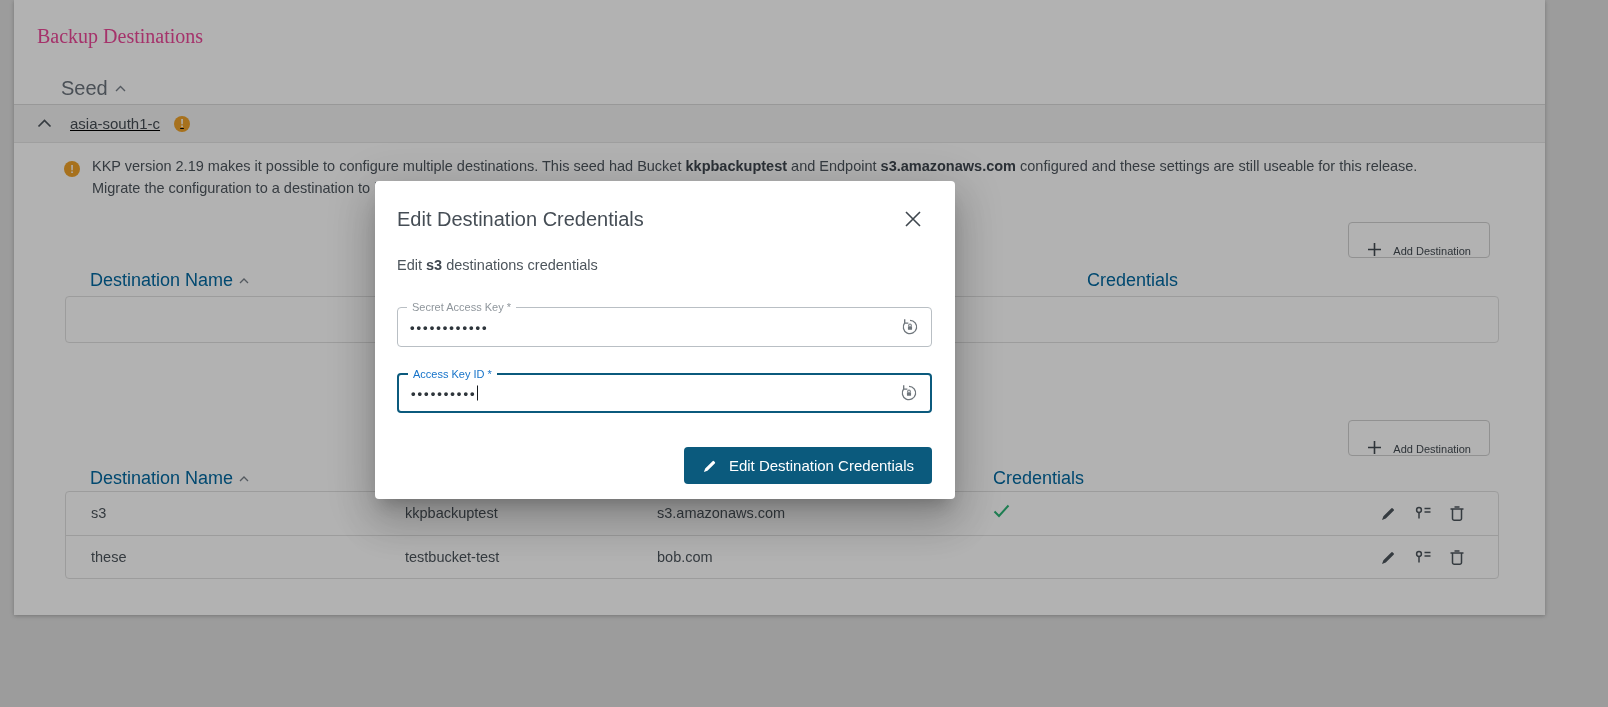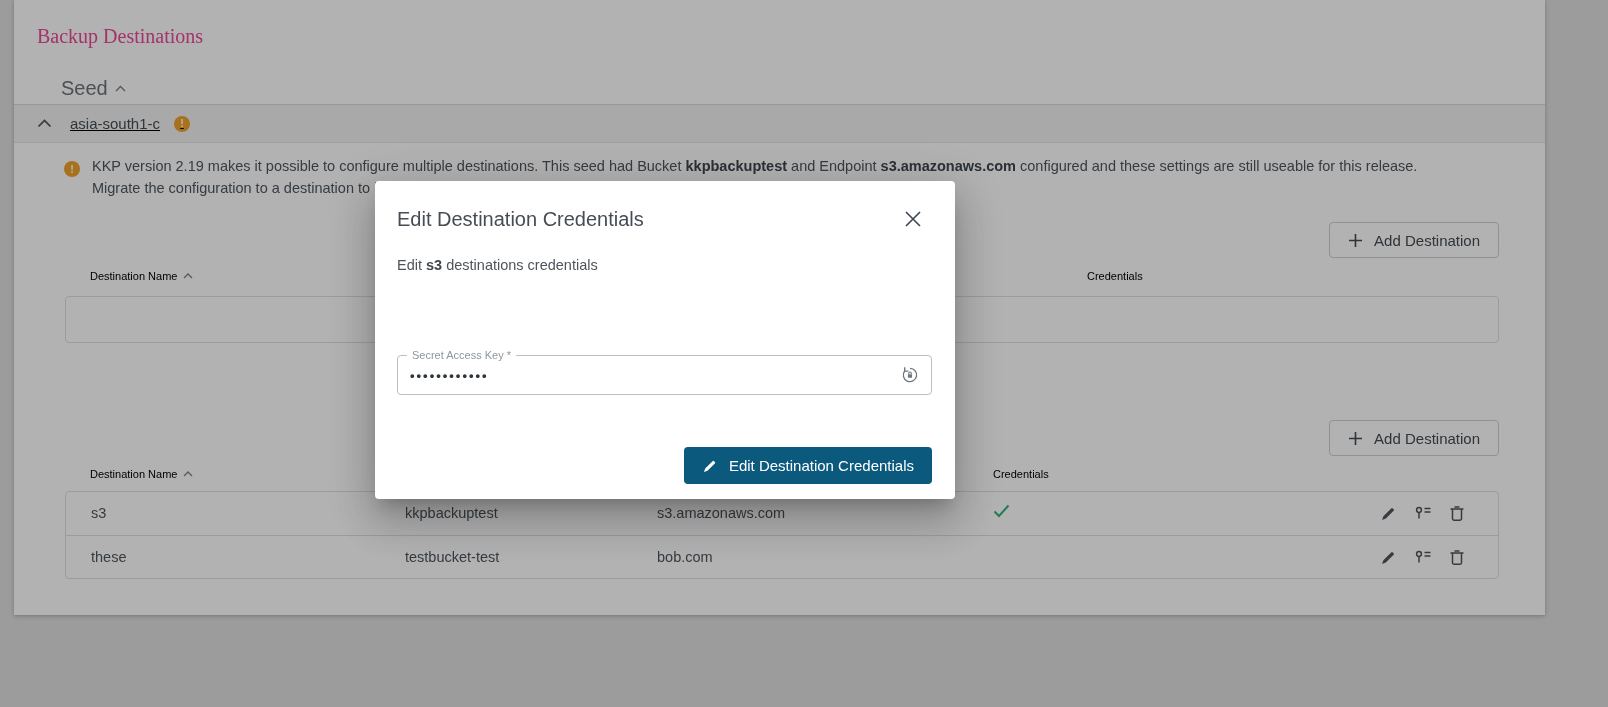--- a/index.html
+++ b/index.html
@@ -39,28 +39,28 @@
     flex:0 0 auto; line-height:1;
   }
   .warn-row-icon { position:absolute; left:50px; top:18px; }
   .warn-text {
     position:absolute; left:78px; top:12px; width:1365px;
     font-size:14.5px; line-height:22px; color:#4e565e;
   }
   .warn-text b { color:#3f474f; }
 
   .btn-outline {
-    position:absolute; right:46px; height:36px; border:1px solid #d0d0d0; border-radius:4px;
-    background:#fff; color:#434b52; font-size:15px; display:inline-flex; align-items:center;
+    position:absolute; right:55px; height:36px; border:1px solid #d0d0d0; border-radius:4px;
+    background:#fff; color:#434b52; font-size:11px; display:inline-flex; align-items:flex-end;
     gap:11px; padding:0 18px; cursor:pointer;
   }
   .add-btn-1 { top:79px; }
   .add-btn-2 { top:19px; }
 
-  .col-head { position:absolute; font-size:11px; color:#000000; display:flex; align-items:center; gap:6px; }
+  .col-head { position:absolute; font-size:18px; color:#0369a1; display:flex; align-items:center; gap:6px; }
   .sort-caret { display:inline-flex; }
 
   .row-box {
     position:absolute; left:51px; width:1434px; border:1px solid #e0e0e0;
     border-radius:4px; background:#fff;
   }
   .empty-row { top:153px; height:47px; }
 
   .rows-stack { position:absolute; left:51px; top:90px; width:1434px; border:1px solid #e0e0e0; border-radius:4px; }
   .dest-row { position:relative; height:43px; }
@@ -84,21 +84,21 @@
   }
   .modal-title { position:absolute; left:22px; top:27px; font-size:20px; color:#454d55; }
   .modal-close { position:absolute; left:529px; top:29px; cursor:pointer; color:#3f474e; }
   .modal-subtitle { position:absolute; left:22px; top:76px; font-size:14.5px; color:#4d555c; }
   .modal-subtitle b { color:#3f474f; }
 
   .field {
     position:absolute; left:22px; width:535px; height:40px; background:#fff;
     border:1px solid #b9bfc4; border-radius:4px;
   }
-  .field-1 { top:126px;margin-top:48px; }
+  .field-1 { top:126px; }
   .field-2 { top:192px; }
   .field.focused { border:2px solid #0b5a7d; }
   .flabel {
     position:absolute; top:-7px; left:9px; padding:0 5px; background:#fff;
     font-size:11px; color:#8f969c; white-space:nowrap;
   }
   .field.focused .flabel { color:#1673c9; }
   .fvalue {
     position:absolute; left:12px; top:50%; transform:translateY(-50%);
     font-size:13px; font-weight:bold; letter-spacing:2px; color:#2e353b; white-space:nowrap;
@@ -279,20 +279,32 @@
     <span class="reveal">
       <svg width="18" height="18" viewBox="0 0 20 20">
         <path d="M10 2.6 A7.4 7.4 0 1 1 4.1 5.5" fill="none" stroke="currentColor" stroke-width="1.5"></path>
         <path d="M4.1 1.4 L4.1 5.7 L8.2 5.7" fill="none" stroke="currentColor" stroke-width="1.5"></path>
         <rect x="7.7" y="9.2" width="4.6" height="3.8" rx="0.6" fill="currentColor"></rect>
         <path d="M8.6 9.2 V8 A1.4 1.4 0 0 1 11.4 8 V9.2" fill="none" stroke="currentColor" stroke-width="1.2"></path>
       </svg>
     </span>
   </div>
 
+  <div class="field field-2 focused">
+    <span class="flabel">Access Key ID *</span>
+    <span class="fvalue"><span>••••••••••</span><span class="caret"></span></span>
+    <span class="reveal">
+      <svg width="18" height="18" viewBox="0 0 20 20">
+        <path d="M10 2.6 A7.4 7.4 0 1 1 4.1 5.5" fill="none" stroke="currentColor" stroke-width="1.5"></path>
+        <path d="M4.1 1.4 L4.1 5.7 L8.2 5.7" fill="none" stroke="currentColor" stroke-width="1.5"></path>
+        <rect x="7.7" y="9.2" width="4.6" height="3.8" rx="0.6" fill="currentColor"></rect>
+        <path d="M8.6 9.2 V8 A1.4 1.4 0 0 1 11.4 8 V9.2" fill="none" stroke="currentColor" stroke-width="1.2"></path>
+      </svg>
+    </span>
+  </div>
 
   <button class="btn-primary">
     <span>
       <svg width="16" height="16" viewBox="0 0 17 17">
           <path d="M2 15 L3.4 11.2 L11.2 3.4 A1.1 1.1 0 0 1 12.8 3.4 L13.6 4.2 A1.1 1.1 0 0 1 13.6 5.8 L5.8 13.6 Z" fill="#ffffff"></path>
         </svg>
     </span>
     <span>Edit Destination Credentials</span>
   </button>
 

